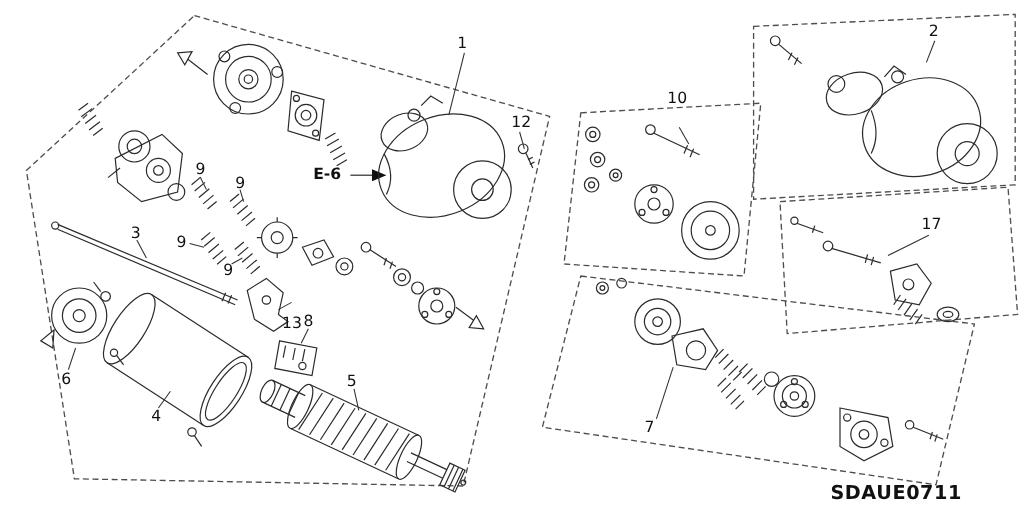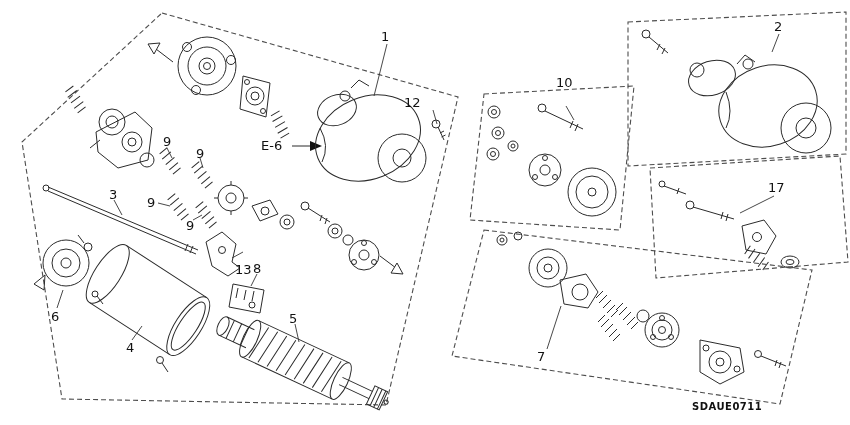--- a/index.html
+++ b/index.html
@@ -6,23 +6,23 @@
   #stage{
     position:relative;width:850px;height:425px;background:#ffffff;
     font-family:"DejaVu Sans","Liberation Sans",sans-serif;overflow:hidden;
   }
   #art{position:absolute;left:0;top:0;}
   .label{
     position:absolute;font-size:13px;line-height:1;color:#111;
     font-family:"DejaVu Sans","Liberation Sans",sans-serif;
     user-select:none;white-space:nowrap;
   }
-  .label.bold{font-weight:normal;}
+  .label.bold{font-weight:bold;}
   .code{
-    position:absolute;font-size:10px;font-weight:bold;color:#111;
+    position:absolute;font-size:16px;font-weight:bold;color:#111;
     letter-spacing:0.5px;
   }
   svg .ln{stroke:#2b2b2b;fill:none;stroke-width:1;}
   svg .dashed{stroke:#4d4d4d;fill:none;stroke-width:1.1;stroke-dasharray:5 3;}
   svg .leader{stroke:#333;fill:none;stroke-width:0.9;}
   svg .openhead{fill:#ffffff;stroke:#2b2b2b;stroke-width:1;}
   svg .solidhead{fill:#111;stroke:none;}
 </style>
 </head>
 <body>
@@ -302,19 +302,19 @@
   <div class="label" style="left:289px;top:312px">5</div>
   <div class="label" style="left:51px;top:310px">6</div>
   <div class="label" style="left:537px;top:350px">7</div>
   <div class="label" style="left:253px;top:262px">8</div>
   <div class="label" style="left:163px;top:135px">9</div>
   <div class="label" style="left:196px;top:147px">9</div>
   <div class="label" style="left:147px;top:196px">9</div>
   <div class="label" style="left:186px;top:219px">9</div>
   <div class="label" style="left:556px;top:76px">10</div>
   <div class="label" style="left:768px;top:181px">17</div>
-  <div class="label" style="left:404px;top:96px">12</div>
+  <div class="label" style="left:426px;top:96px">12</div>
   <div class="label" style="left:235px;top:263px">13</div>
 
   <div class="label bold" style="left:261px;top:139px">E-6</div>
 
   <div class="code" style="left:692px;top:401px">SDAUE0711</div>
 </div>
 
 </body></html>

